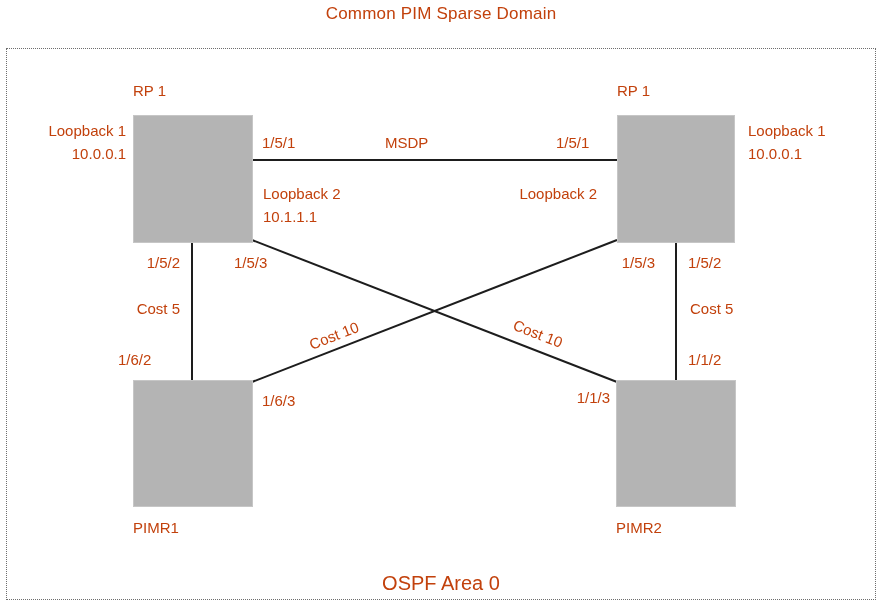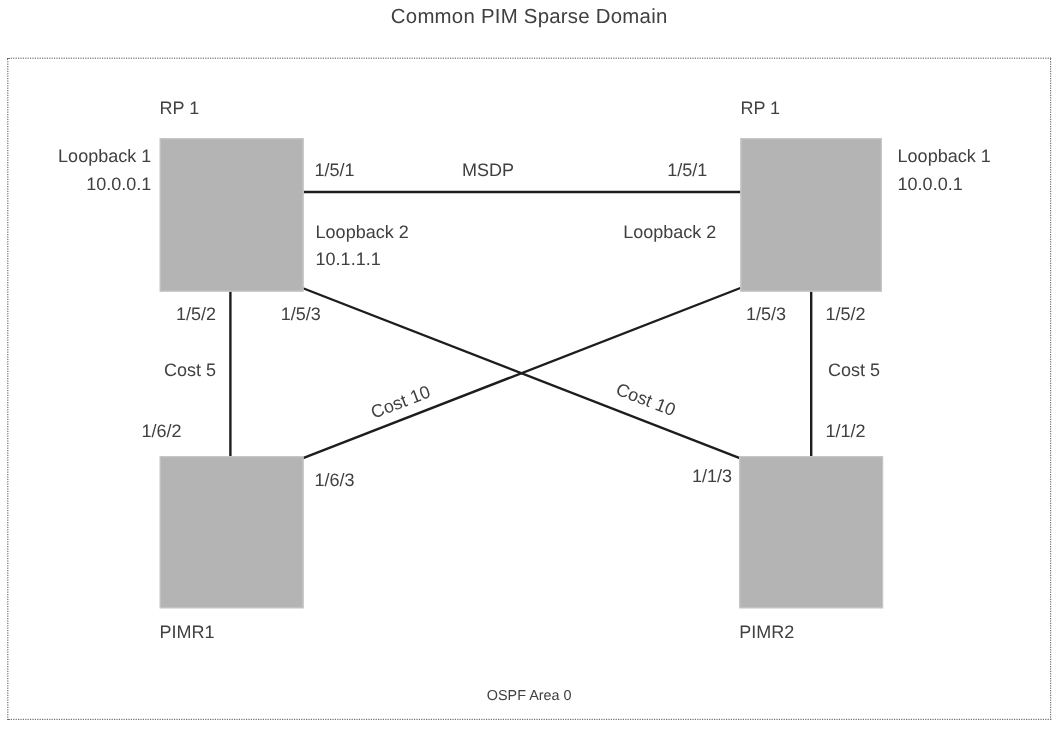--- a/index.html
+++ b/index.html
@@ -2,21 +2,21 @@
 <html><head>
 <meta charset="utf-8">
 <style>
   html, body { margin: 0; padding: 0; background: #ffffff; }
   .page {
     position: relative;
     width: 882px;
     height: 608px;
     background: #ffffff;
     font-family: "Liberation Sans", sans-serif;
-    color: #404040;
+    color: #c2410c;
     overflow: hidden;
   }
   .title {
     position: absolute;
     top: 4px; left: 0; width: 882px;
     text-align: center;
     font-size: 17px;
     letter-spacing: 0.2px;
   }
   .domain-border {
@@ -69,21 +69,21 @@
     transform: rotate(-21deg);
   }
   .cost10-right {
     left: 488px; top: 325px; width: 100px; text-align: center;
     transform: rotate(21deg);
   }
   .footer {
     position: absolute;
     top: 572px; left: 0; width: 882px;
     text-align: center;
-    font-size: 12px;
+    font-size: 20px;
   }
 </style>
 </head>
 <body>
 
 <div class="page">
 
   <div class="title">Common PIM Sparse Domain</div>
 
   <div class="domain-border"></div>

